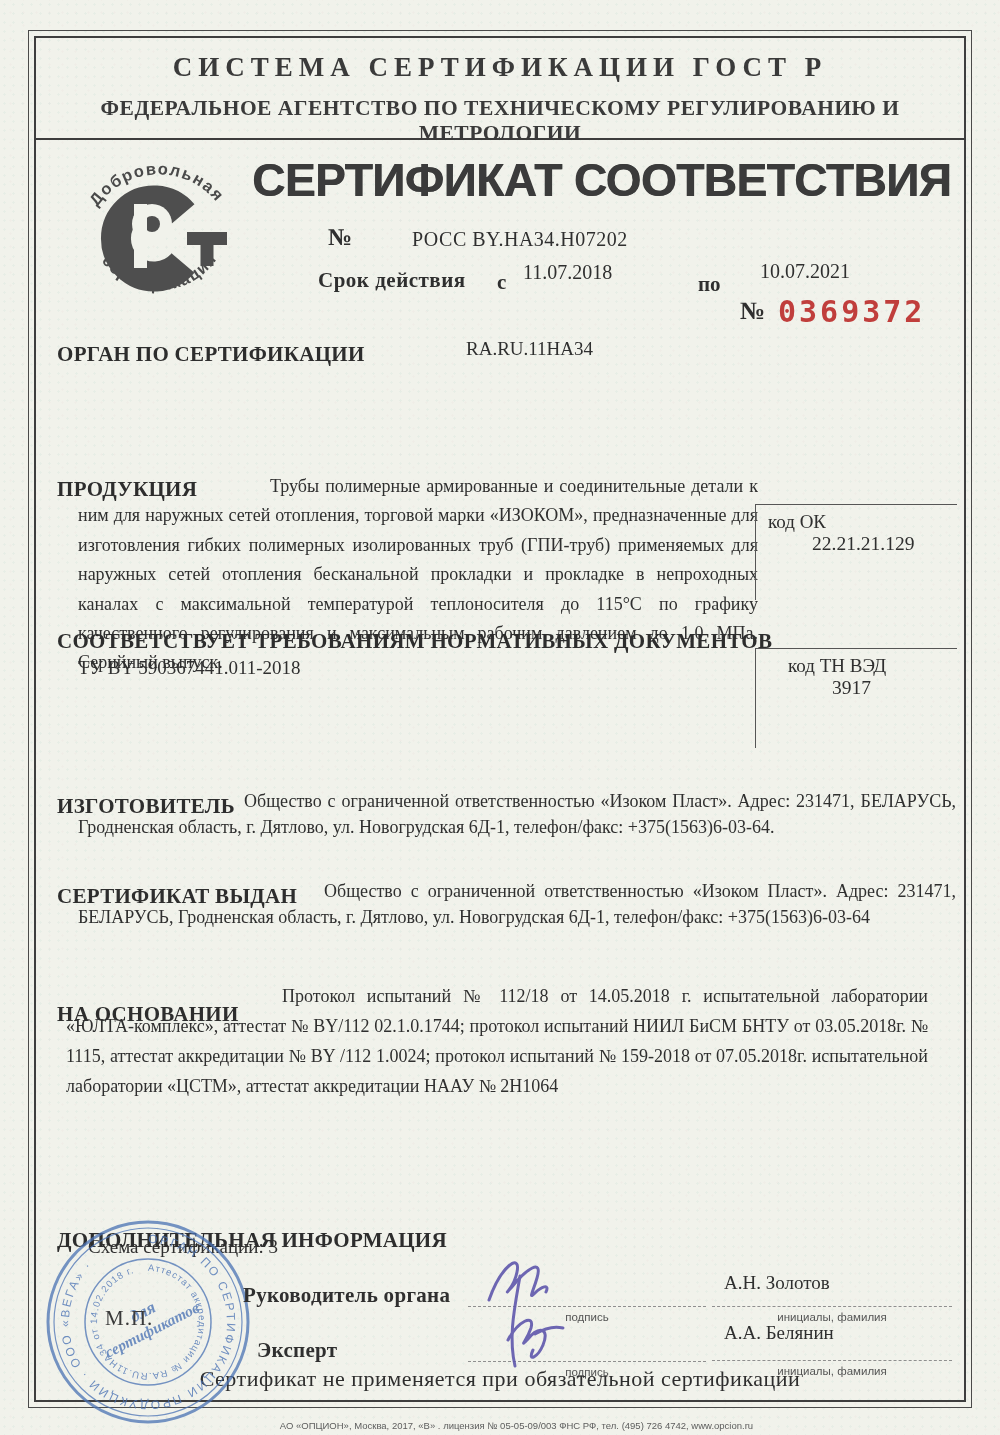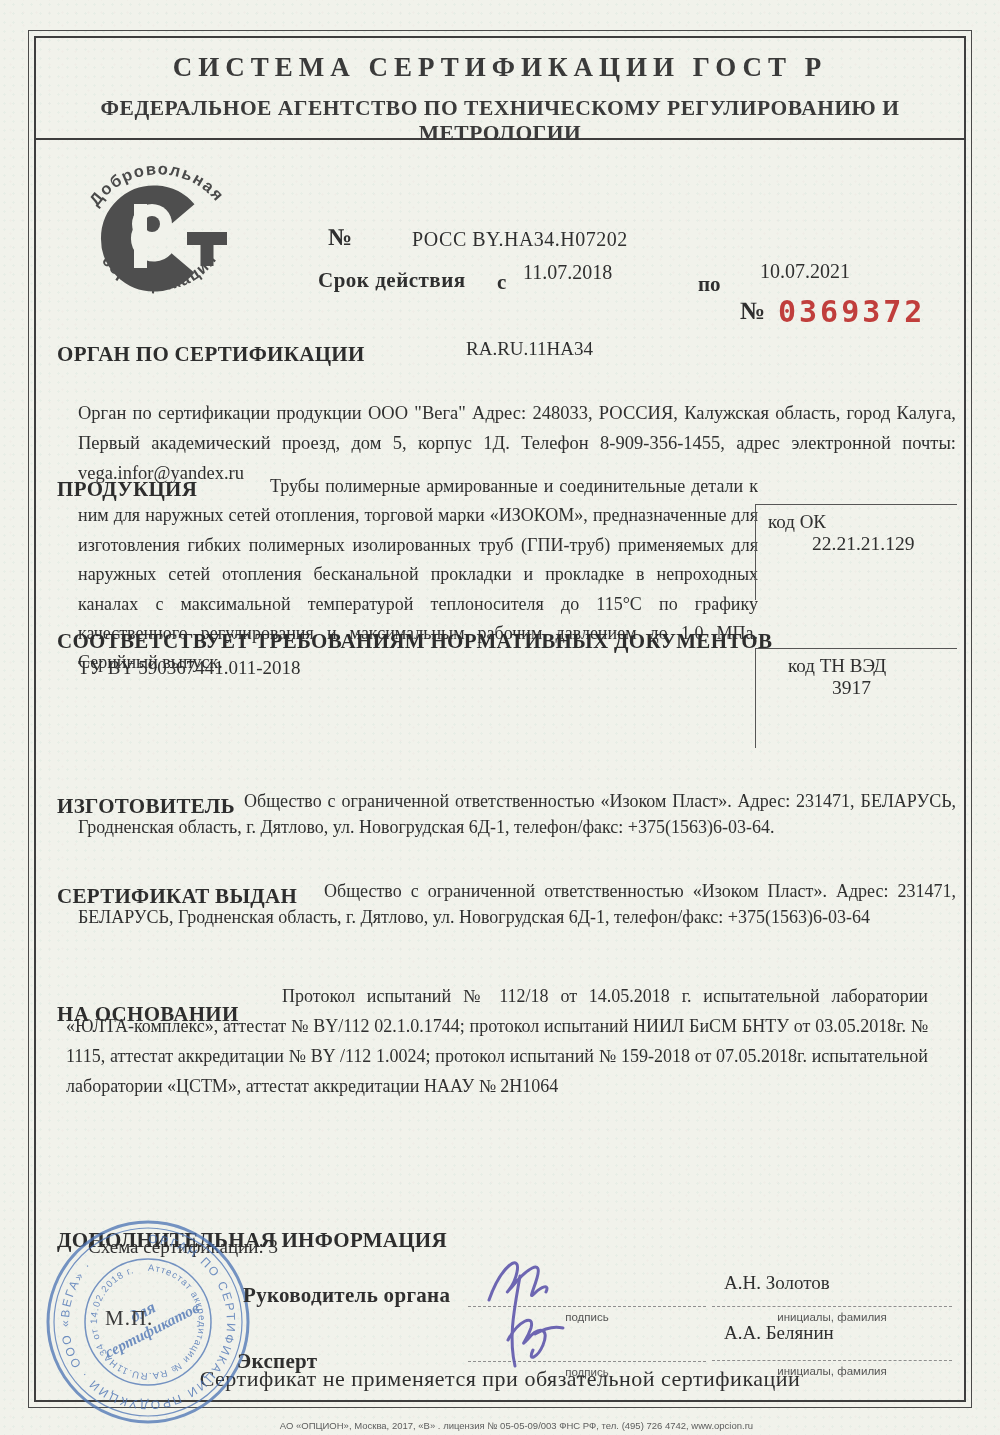--- a/index.html
+++ b/index.html
@@ -72,21 +72,21 @@
              text-align:justify; text-indent:216px; }
 
   .h-additional { left:57px; top:1228px;text-align:center; }
   .t-scheme { left:88px; top:1236px; font-size:19px; }
 
   .stamp-svg { left:28px; top:1212px; z-index:3; }
   .mp-label { left:105px; top:1306px; font-size:21px; letter-spacing:1px; color:#3a3a3a; z-index:5; }
 
   .role { font-weight:bold; font-size:21px; letter-spacing:0.3px; z-index:5; }
   .role-head   { left:243px; top:1283px; }
-  .role-expert { left:237px; top:1338px;margin-top:11px; }
+  .role-expert { left:257px; top:1338px; }
   .sig-line { border-bottom:1.5px dashed #8f8f8f; height:0; z-index:2; }
   .line-1a { left:468px; top:1306px; width:238px; }
   .line-1b { left:712px; top:1306px; width:240px; }
   .line-2a { left:468px; top:1361px; width:238px; }
   .line-2b { left:712px; top:1360px; width:240px; }
   .caption { font-family:"Liberation Sans", sans-serif; font-size:11.5px; color:#555;
              text-align:center; z-index:2; }
   .cap-1a { left:468px; top:1311px; width:238px; }
   .cap-1b { left:712px; top:1311px; width:240px; }
   .cap-2a { left:468px; top:1366px; width:238px; }
@@ -128,36 +128,36 @@
     <g>
       <path d="M 111 68 A 38 38 0 1 0 111 117" stroke="#4e4e4e" stroke-width="30" fill="none"></path>
       <circle cx="80" cy="78" r="20" fill="#f1f2eb"></circle>
       <circle cx="80" cy="78" r="8" fill="#4e4e4e"></circle>
       <rect x="62" y="58" width="13" height="64" fill="#f1f2eb"></rect>
       <rect x="115" y="86" width="40" height="13" fill="#4e4e4e"></rect>
       <rect x="128.5" y="86" width="13" height="34" fill="#4e4e4e"></rect>
     </g>
   </svg>
 
+  <div class="abs doc-title">СЕРТИФИКАТ СООТВЕТСТВИЯ</div>
 
   <div class="abs num-label">№</div>
   <div class="abs num-value">РОСС BY.НА34.Н07202</div>
 
   <div class="abs validity-label">Срок действия</div>
   <div class="abs from-label">с</div>
   <div class="abs from-date">11.07.2018</div>
   <div class="abs to-label">по</div>
   <div class="abs to-date">10.07.2021</div>
 
   <div class="abs form-num-label">№</div>
   <div class="abs form-num">0369372</div>
 
   <div class="abs sec-heading h-organ">ОРГАН ПО СЕРТИФИКАЦИИ</div>
   <div class="abs reg-number">RA.RU.11НА34</div>
-  <div class="abs t-organ">Орган по сертификации продукции ООО "Вега" Адрес: 248033, РОССИЯ, Калужская область, город Калуга, Первый академический проезд, дом 5, корпус 1Д. Телефон 8-909-356-1455, адрес электронной почты: vega.infor@yandex.ru</div>
 
   <div class="abs sec-heading h-product">ПРОДУКЦИЯ</div>
   <div class="abs t-product">Трубы полимерные армированные и соединительные детали к ним для наружных сетей отопления, торговой марки «ИЗОКОМ», предназначенные для изготовления гибких полимерных изолированных труб (ГПИ-труб) применяемых  для наружных сетей отопления бесканальной прокладки и прокладке в непроходных каналах с максимальной температурой теплоносителя до 115°С по графику качественного регулирования и максимальным рабочим давлением до 1,0 МПа. Серийный выпуск.</div>
 
   <div class="abs code-box box-ok">
     <div>код ОК</div>
     <div class="code-value">22.21.21.129</div>
   </div>
 
   <div class="abs sec-heading h-compliance">СООТВЕТСТВУЕТ ТРЕБОВАНИЯМ НОРМАТИВНЫХ ДОКУМЕНТОВ</div>

